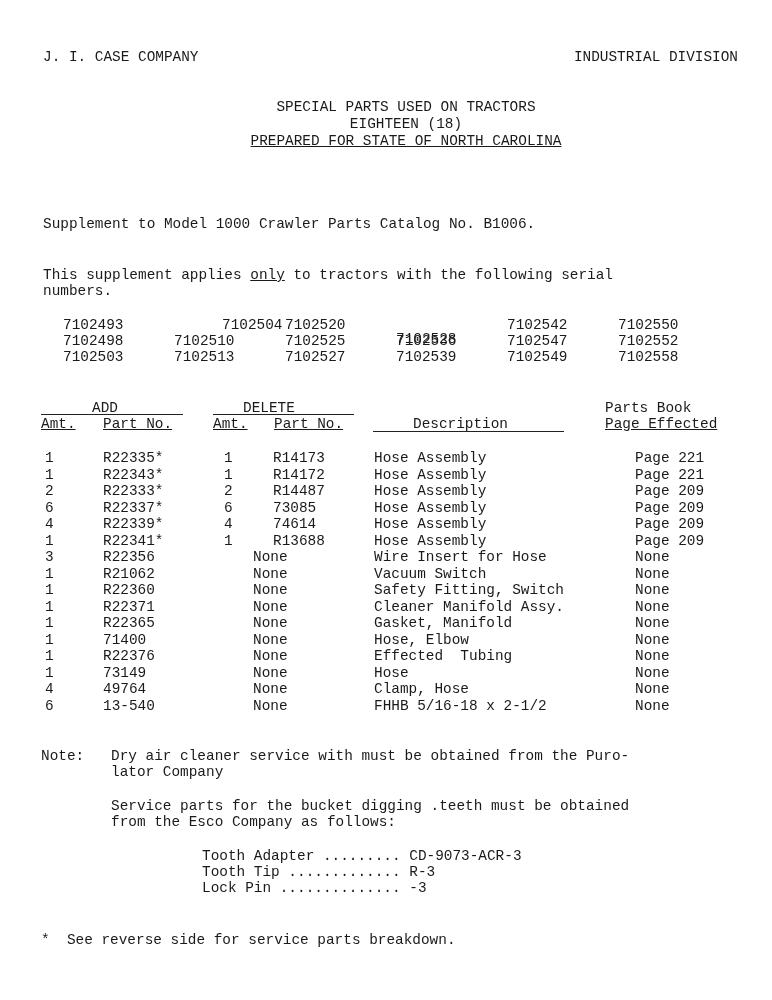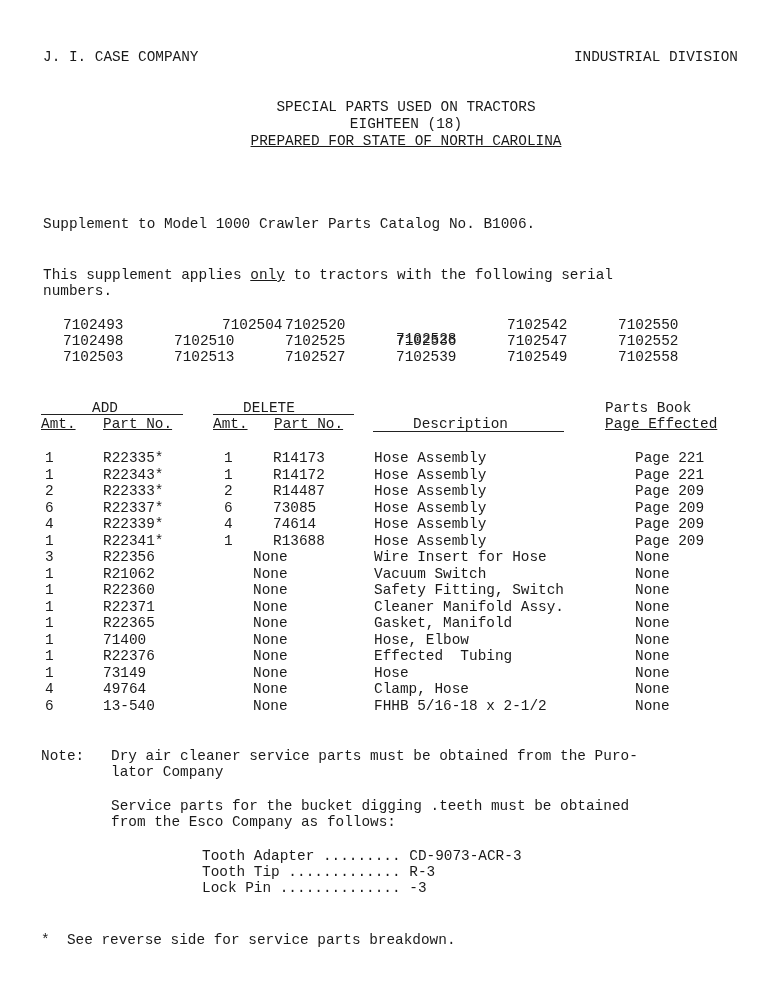--- a/index.html
+++ b/index.html
@@ -185,21 +185,21 @@
       <div class="abs" style="left: 45px; top: 697.5px;">6</div>
       <div class="abs" style="left: 103px; top: 697.5px;">13-540</div>
       <div class="abs" style="left: 224px; top: 697.5px;"></div>
       <div class="abs" style="left: 253px; top: 697.5px;">None</div>
       <div class="abs" style="left: 374px; top: 697.5px;">FHHB 5/16-18 x 2-1/2</div>
       <div class="abs" style="left: 635px; top: 697.5px;">None</div>
     </div>
   </div>
 
 <div class="abs" style="left:41px; top:748px;">Note:</div>
-<div class="abs" style="left:111px; top:748px;">Dry air cleaner service parts must be obtained from the Puro-</div>
+<div class="abs" style="left:111px; top:748px;">Dry air cleaner service with must be obtained from the Puro-</div>
 <div class="abs" style="left:111px; top:764px;">lator Company</div>
 <div class="abs" style="left:111px; top:798px;">Service parts for the bucket digging .teeth must be obtained</div>
 <div class="abs" style="left:111px; top:814px;">from the Esco Company as follows:</div>
 
 <div class="abs" style="left:202px; top:848px;">Tooth Adapter ......... CD-9073-ACR-3</div>
 <div class="abs" style="left:202px; top:864px;">Tooth Tip ............. R-3</div>
 <div class="abs" style="left:202px; top:880px;">Lock Pin .............. -3</div>
 
 <div class="abs" style="left:41px; top:932px;text-align:center;">*  See reverse side for service parts breakdown.</div>
 

